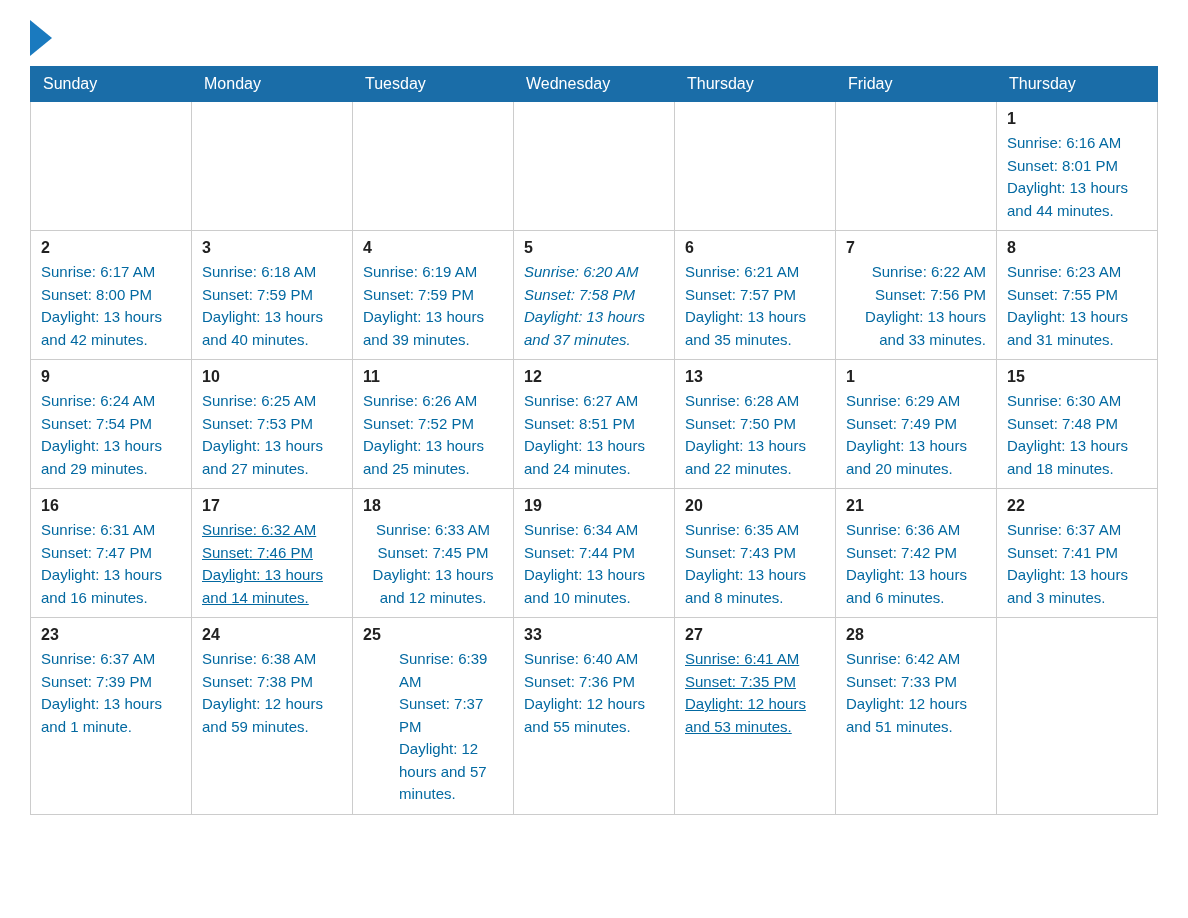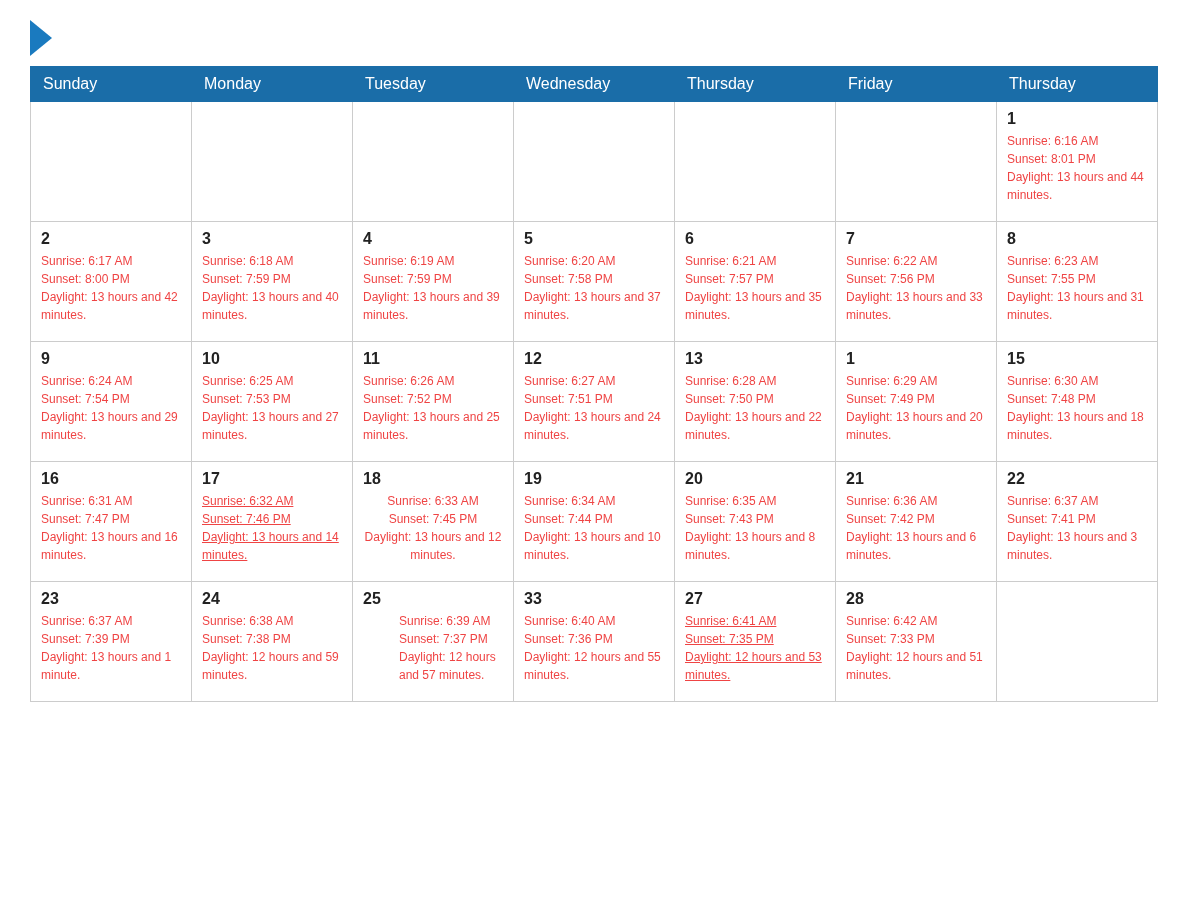--- a/index.html
+++ b/index.html
@@ -54,22 +54,22 @@
       background: #fff;
     }
     .day-number {
       font-size: 16px;
       font-weight: bold;
       color: #222;
       display: block;
       margin-bottom: 4px;
     }
     .day-info {
-      font-size: 12px;
-      color: #ef4444;
+      font-size: 15px;
+      color: #0369a1;
       line-height: 1.5;
     }
     .calendar tr td {
       min-height: 100px;
       height: 120px;
     }
     .empty-cell {
       background: #f9f9f9;
     }
     .logo-wrapper {
@@ -161,33 +161,33 @@
 Daylight: 13 hours and 40 minutes.</div>
         </td>
         <td>
           <span class="day-number">4</span>
           <div class="day-info" style="white-space: pre-line;">Sunrise: 6:19 AM
 Sunset: 7:59 PM
 Daylight: 13 hours and 39 minutes.</div>
         </td>
         <td>
           <span class="day-number">5</span>
-          <div class="day-info" style="white-space: pre-line;">Sunrise: 6:20 AM
+          <div class="day-info" style="white-space: pre-line; font-style: italic;">Sunrise: 6:20 AM
 Sunset: 7:58 PM
 Daylight: 13 hours and 37 minutes.</div>
         </td>
         <td>
           <span class="day-number">6</span>
           <div class="day-info" style="white-space: pre-line;">Sunrise: 6:21 AM
 Sunset: 7:57 PM
 Daylight: 13 hours and 35 minutes.</div>
         </td>
         <td>
           <span class="day-number">7</span>
-          <div class="day-info" style="white-space: pre-line;">Sunrise: 6:22 AM
+          <div class="day-info" style="white-space: pre-line; text-align: right;">Sunrise: 6:22 AM
 Sunset: 7:56 PM
 Daylight: 13 hours and 33 minutes.</div>
         </td>
         <td>
           <span class="day-number">8</span>
           <div class="day-info" style="white-space: pre-line;">Sunrise: 6:23 AM
 Sunset: 7:55 PM
 Daylight: 13 hours and 31 minutes.</div>
         </td>
       </tr>
@@ -206,21 +206,21 @@
         </td>
         <td>
           <span class="day-number">11</span>
           <div class="day-info" style="white-space: pre-line;">Sunrise: 6:26 AM
 Sunset: 7:52 PM
 Daylight: 13 hours and 25 minutes.</div>
         </td>
         <td>
           <span class="day-number">12</span>
           <div class="day-info" style="white-space: pre-line;">Sunrise: 6:27 AM
-Sunset: 7:51 PM
+Sunset: 8:51 PM
 Daylight: 13 hours and 24 minutes.</div>
         </td>
         <td>
           <span class="day-number">13</span>
           <div class="day-info" style="white-space: pre-line;">Sunrise: 6:28 AM
 Sunset: 7:50 PM
 Daylight: 13 hours and 22 minutes.</div>
         </td>
         <td>
           <span class="day-number">1</span>

